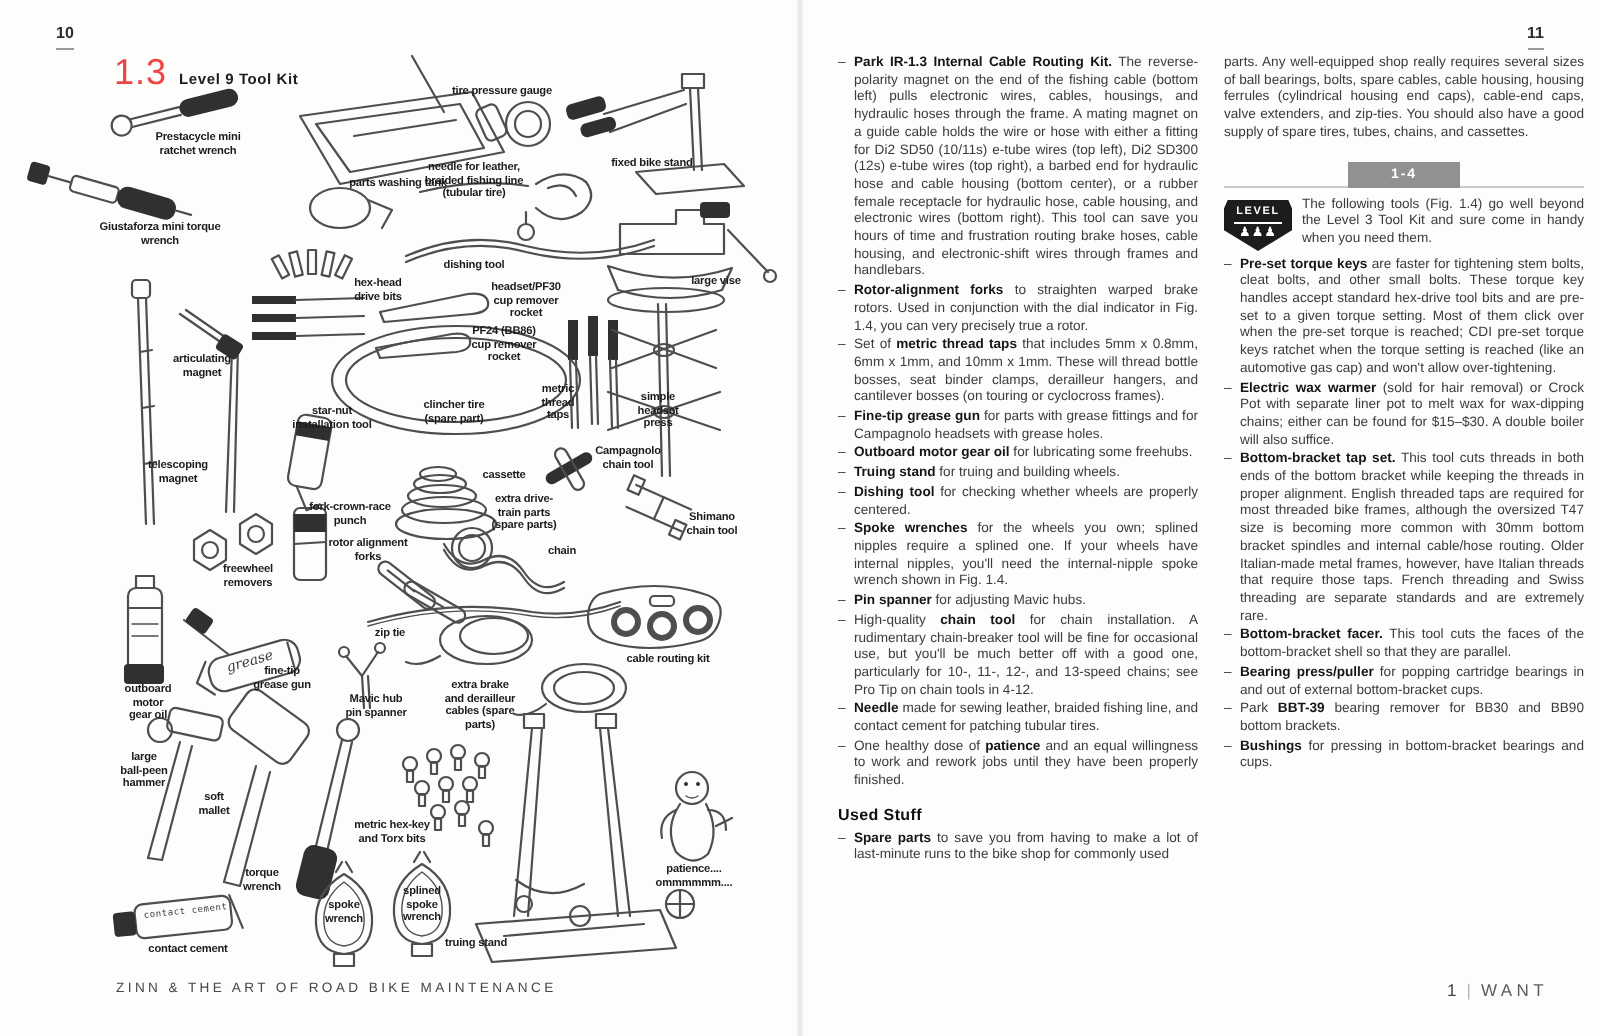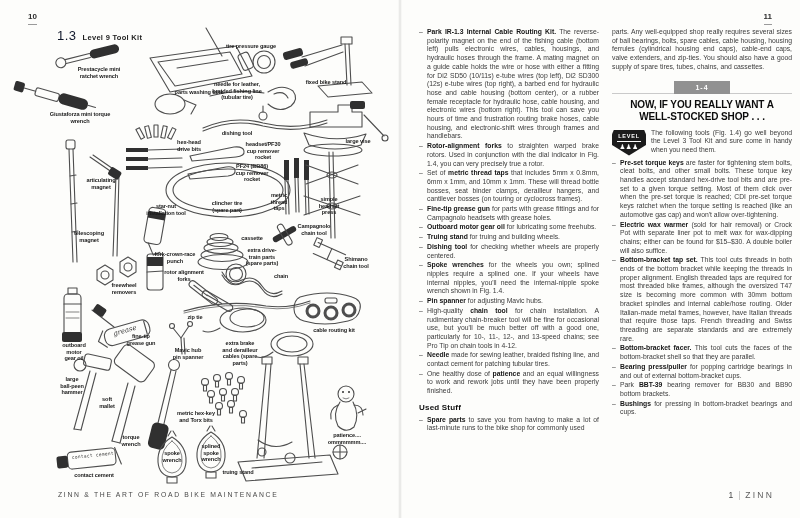--- a/index.html
+++ b/index.html
@@ -8,21 +8,21 @@
             font-family:"Liberation Sans", sans-serif; color:#3b3b3b; }
   .gutter { position:absolute; left:398px; top:0; width:4px; height:100%;
             background:linear-gradient(to right, rgba(0,0,0,0), rgba(0,0,0,0.10), rgba(0,0,0,0)); }
 
   .pagenum { position:absolute; top:12px; font-size:8px; font-weight:bold; color:#2e2e2e;
              padding-bottom:3px; border-bottom:1px solid #9a9a9a; }
   .pagenum-left { left:28px; }
   .pagenum-right { right:28px; }
 
   .section-head { position:absolute; left:57px; top:26px; white-space:nowrap; }
-  .sec-num { font-size:13px; color:#0f172a; margin-right:6px; letter-spacing:0.5px;margin-top:16px; }
+  .sec-num { font-size:18px; color:#ef4444; margin-right:6px; letter-spacing:0.5px;margin-top:16px; }
   .sec-title { font-size:7.5px; font-weight:bold; color:#1d1d1d; letter-spacing:0.3px; }
 
   .illus { position:absolute; left:0; top:0; width:400px; height:518px; }
   .ink { stroke:#4e4e4e; stroke-width:1.1; fill:none; stroke-linecap:round; stroke-linejoin:round; }
   .ink .dk { fill:#303030; stroke:none; }
   .ink .thin { stroke-width:0.7; }
   .ink text { stroke:none; fill:#3a3a3a; }
   .script { font-family:"DejaVu Serif", serif; font-style:italic; font-size:7px; }
   .script2 { font-family:"DejaVu Sans Mono", monospace; font-size:4.5px; letter-spacing:0.3px; }
 
@@ -460,24 +460,20 @@
         </ul>
     </div>
 
     <div class="col col2">
       <p class="cont">parts. Any well-equipped shop really requires several sizes of ball bearings, bolts, spare cables, cable housing, housing ferrules (cylindrical housing end caps), cable-end caps, valve extenders, and zip-ties. You should also have a good supply of spare tires, tubes, chains, and cassettes.</p>
 
       <div class="figtab-row">
         <div class="figtab">1-4</div>
       </div>
 
-      <h2 class="big-head">
-        <span>NOW, IF YOU REALLY WANT A</span><br>
-        <span>WELL-STOCKED SHOP . . .</span>
-      </h2>
 
       <div class="intro">
         <div class="level-badge">
           <div class="lvl">LEVEL</div>
           <div class="figs">♟♟♟</div>
         </div>
         <p>The following tools (Fig. 1.4) go well beyond the Level 3 Tool Kit and sure come in handy when you need them.</p>
       </div>
 
       <ul class="blist">
@@ -485,18 +481,18 @@
           <li><span class="b">Electric wax warmer</span><span> (sold for hair removal) or Crock Pot with separate liner pot to melt wax for wax-dipping chains; either can be found for $15–$30. A double boiler will also suffice.</span></li>
           <li><span class="b">Bottom-bracket tap set.</span><span> This tool cuts threads in both ends of the bottom bracket while keeping the threads in proper alignment. English threaded taps are required for most threaded bike frames, although the oversized T47 size is becoming more common with 30mm bottom bracket spindles and internal cable/hose routing. Older Italian-made metal frames, however, have Italian threads that require those taps. French threading and Swiss threading are separate standards and are extremely rare.</span></li>
           <li><span class="b">Bottom-bracket facer.</span><span> This tool cuts the faces of the bottom-bracket shell so that they are parallel.</span></li>
           <li><span class="b">Bearing press/puller</span><span> for popping cartridge bearings in and out of external bottom-bracket cups.</span></li>
           <li><span>Park </span><span class="b">BBT-39</span><span> bearing remover for BB30 and BB90 bottom brackets.</span></li>
           <li><span class="b">Bushings</span><span> for pressing in bottom-bracket bearings and cups.</span></li>
         </ul>
     </div>
 
     <div class="footer-right">
-      <span class="fr-num">1</span><span class="fr-bar">|</span><span class="fr-sec">ZINN</span>
+      <span class="fr-num">1</span><span class="fr-bar">|</span><span class="fr-sec">WANT</span>
     </div>
   </div>
 
   <div class="gutter"></div>
 </div>
 
 </body></html>

